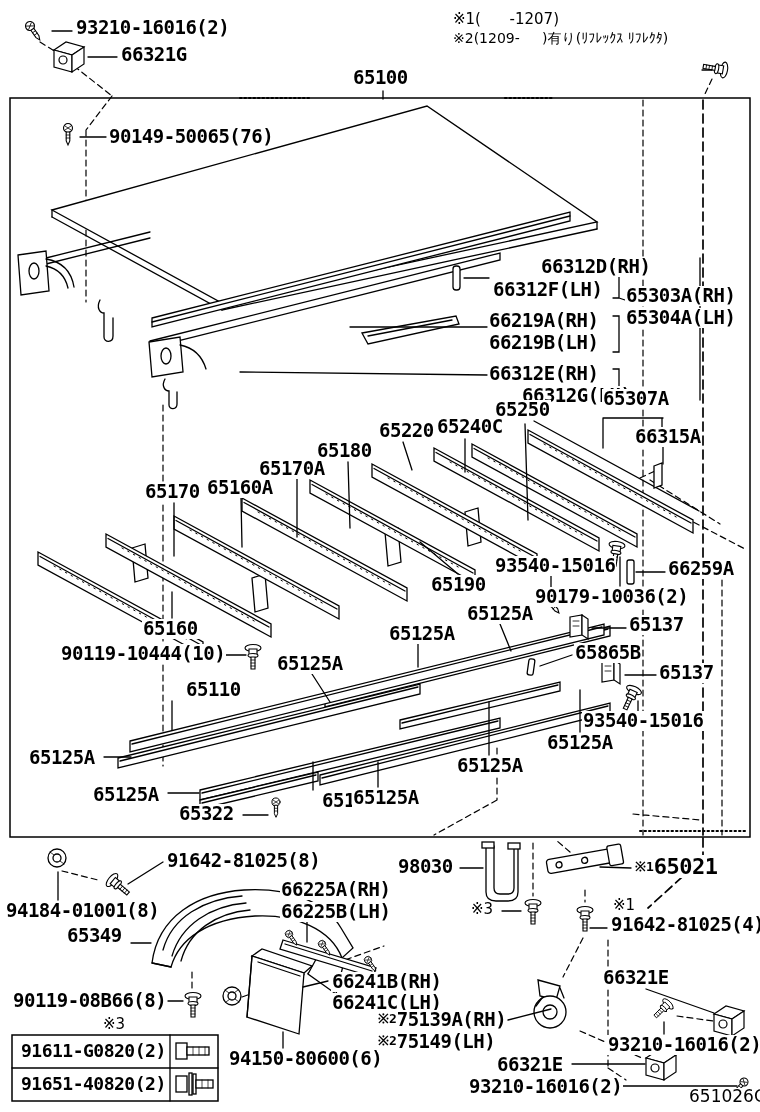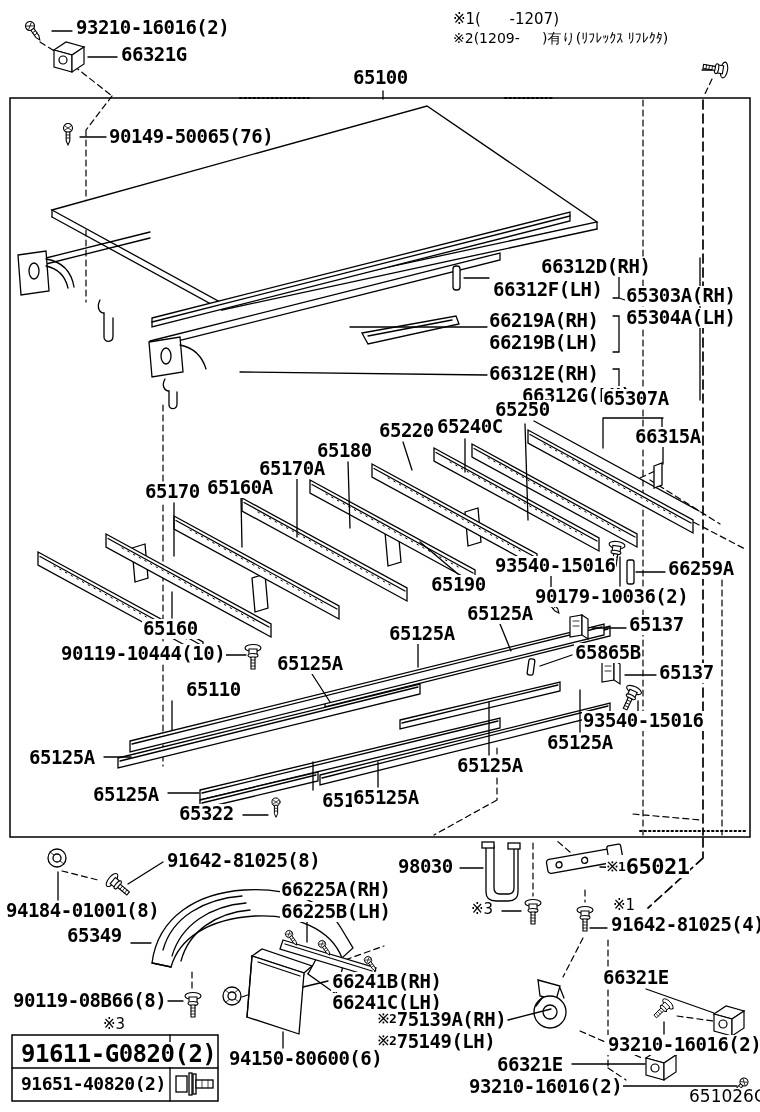--- a/index.html
+++ b/index.html
@@ -309,31 +309,31 @@
     <div class="lbl" style="left: 352px; top: 788px;"><span>65125A</span></div>
     <div class="lbl" style="left: 456px; top: 756px;"><span>65125A</span></div>
     <div class="lbl" style="left: 546px; top: 733px;"><span>65125A</span></div>
     <div class="lbl" style="left: 582px; top: 711px;"><span>93540-15016</span></div>
     <div class="lbl" style="left: 166px; top: 851px;"><span>91642-81025(8)</span></div>
     <div class="lbl" style="left: 5px; top: 901px;"><span>94184-01001(8)</span></div>
     <div class="lbl" style="left: 66px; top: 926px;"><span>65349</span></div>
     <div class="lbl" style="left: 280px; top: 880px;"><span>66225A(RH)</span></div>
     <div class="lbl" style="left: 280px; top: 902px;"><span>66225B(LH)</span></div>
     <div class="lbl" style="left: 397px; top: 857px;"><span>98030</span></div>
-    <div class="lbl" style="left: 606px; top: 855px; font-size: 22px;"><span class="pfx">※1</span><span>65021</span></div>
+    <div class="lbl" style="left: 634px; top: 855px; font-size: 22px;"><span class="pfx">※1</span><span>65021</span></div>
     <div class="lbl" style="left: 470px; top: 902px; font-size: 15px; font-weight: normal; font-family: &quot;DejaVu Sans&quot;, sans-serif; letter-spacing: 0px;"><span>※3</span></div>
     <div class="lbl" style="left: 612px; top: 898px; font-size: 15px; font-weight: normal; font-family: &quot;DejaVu Sans&quot;, sans-serif; letter-spacing: 0px;"><span>※1</span></div>
     <div class="lbl" style="left: 610px; top: 915px;"><span>91642-81025(4)</span></div>
     <div class="lbl" style="left: 602px; top: 968px;"><span>66321E</span></div>
     <div class="lbl" style="left: 607px; top: 1035px;"><span>93210-16016(2)</span></div>
     <div class="lbl" style="left: 496px; top: 1055px;"><span>66321E</span></div>
     <div class="lbl" style="left: 468px; top: 1077px;"><span>93210-16016(2)</span></div>
     <div class="lbl" style="left: 12px; top: 991px;"><span>90119-08B66(8)</span></div>
     <div class="lbl" style="left: 102px; top: 1017px; font-size: 15px; font-weight: normal; font-family: &quot;DejaVu Sans&quot;, sans-serif; letter-spacing: 0px;"><span>※3</span></div>
-    <div class="lbl" style="left: 20px; top: 1042px; font-size: 24px;"><span>91611-G0820(2)</span></div>
+    <div class="lbl" style="left: 20px; top: 1042px; font-size: 18px;"><span>91611-G0820(2)</span></div>
     <div class="lbl" style="left: 20px; top: 1075px; font-size: 18px;"><span>91651-40820(2)</span></div>
     <div class="lbl" style="left: 228px; top: 1049px;"><span>94150-80600(6)</span></div>
     <div class="lbl" style="left: 331px; top: 972px;"><span>66241B(RH)</span></div>
     <div class="lbl" style="left: 331px; top: 993px;"><span>66241C(LH)</span></div>
     <div class="lbl" style="left: 377px; top: 1010px;"><span class="pfx">※2</span><span>75139A(RH)</span></div>
     <div class="lbl" style="left: 377px; top: 1032px;"><span class="pfx">※2</span><span>75149(LH)</span></div>
     <div class="lbl" style="left: 688px; top: 1088px; font-size: 17px; font-weight: normal; font-family: &quot;DejaVu Sans&quot;, sans-serif; letter-spacing: 0px;"><span>651026G</span></div>
   </div>
 
 </body></html>

